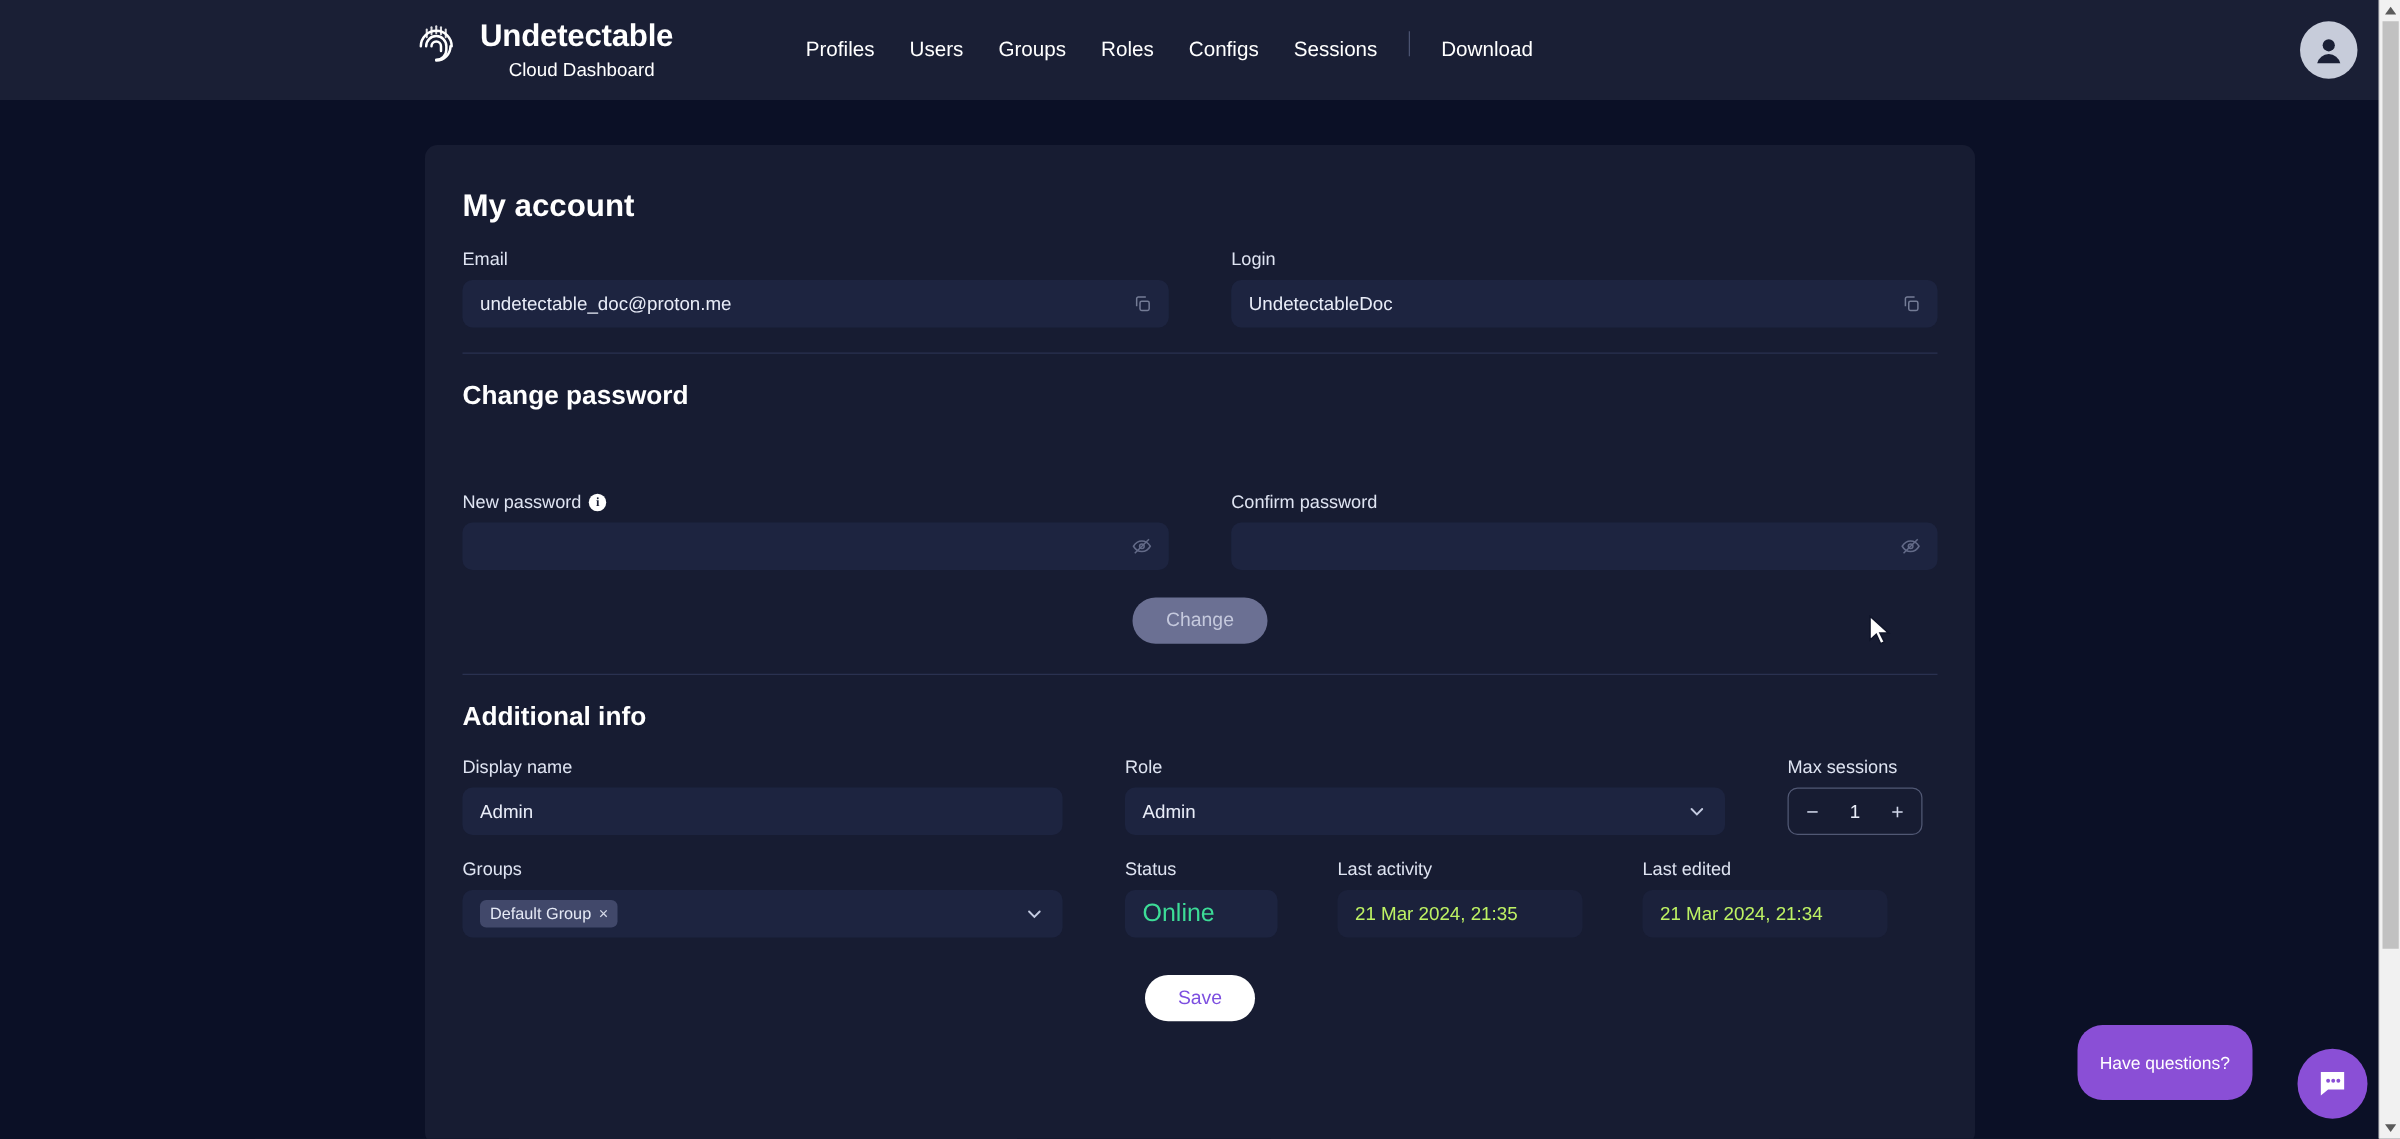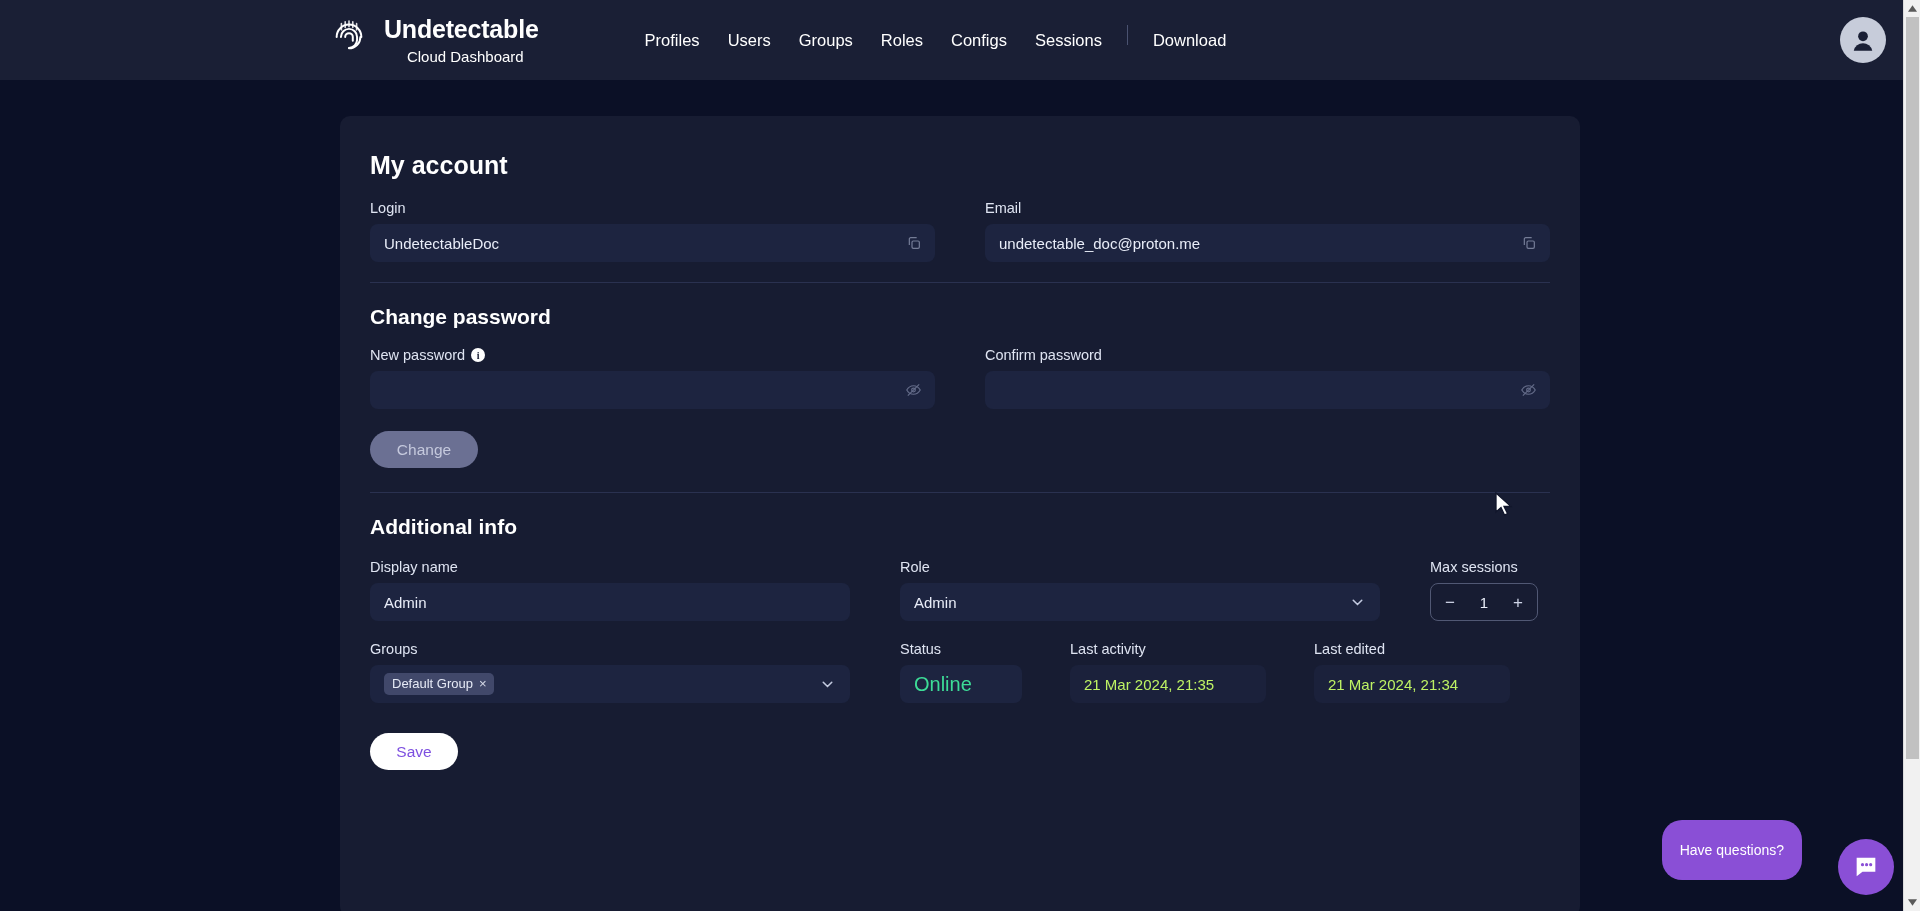--- a/index.html
+++ b/index.html
@@ -163,21 +163,21 @@
 
   .row2 {
     display: flex;
     gap: 50px;
     margin-top: 20px;
   }
   .row2 > div { flex: 1 1 0; min-width: 0; }
 
   
   .pw-row { display: flex; gap: 50px; margin-top: 18px; }
-  .pw-row > div { flex: 1 1 0; }
+  .pw-row > div { flex: 1 1 0; margin-top: 47px; }
 
   .info-badge {
     width: 14px; height: 14px;
     border-radius: 50%;
     background: #ffffff;
     color: #171c32;
     font-size: 10px;
     font-weight: bold;
     display: inline-flex;
     align-items: center;
@@ -193,21 +193,21 @@
     border-radius: 20px;
     height: 37px;
     width: 108px;
     font-size: 15.5px;
     font-family: "Liberation Sans", sans-serif;
     cursor: default;
   }
 
   .btn-row-right {
     display: flex;
-    justify-content: flex-start;
+    justify-content: center;
     margin-top: 22px;
     position: relative;
   }
 
   
   .grid-ai {
     display: grid;
     grid-template-columns: 480px 480px 1fr;
     column-gap: 50px;
     row-gap: 20px;
@@ -423,35 +423,35 @@
   </div>
 </div>
 
 <div class="page">
   <div class="card">
 
     <div class="card-title">My account</div>
 
     <div class="row2">
       <div>
-        <div class="field-label">Login</div>
+        <div class="field-label">Email</div>
         <div class="input">
-          <span>UndetectableDoc</span>
+          <span>undetectable_doc@proton.me</span>
           <span class="trail-icon">
             <svg width="16" height="16" viewBox="0 0 24 24" fill="none" stroke="#aab2cc" stroke-width="1.8">
               <rect x="9" y="9" width="11" height="11" rx="2"></rect>
               <path d="M5 15V6a2 2 0 0 1 2-2h9"></path>
             </svg>
           </span>
         </div>
       </div>
       <div>
-        <div class="field-label">Email</div>
+        <div class="field-label">Login</div>
         <div class="input">
-          <span>undetectable_doc@proton.me</span>
+          <span>UndetectableDoc</span>
           <span class="trail-icon">
             <svg width="16" height="16" viewBox="0 0 24 24" fill="none" stroke="#aab2cc" stroke-width="1.8">
               <rect x="9" y="9" width="11" height="11" rx="2"></rect>
               <path d="M5 15V6a2 2 0 0 1 2-2h9"></path>
             </svg>
           </span>
         </div>
       </div>
     </div>
 

